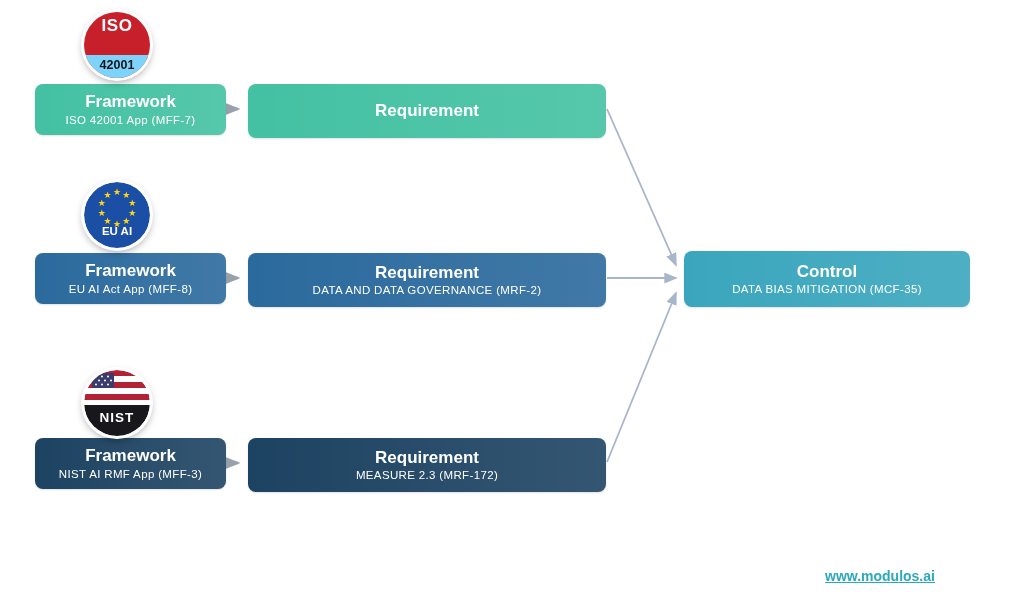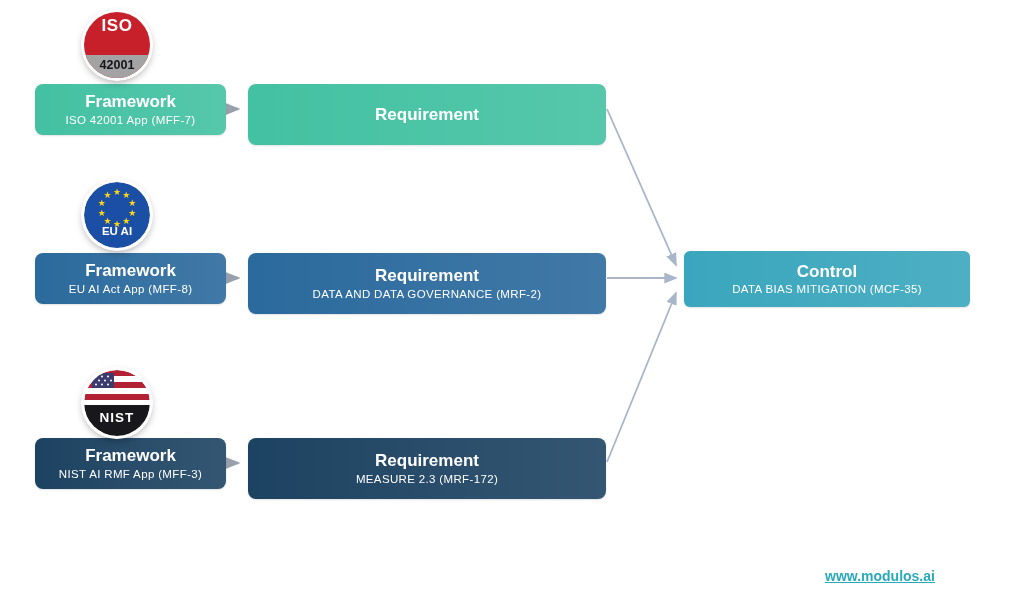--- a/index.html
+++ b/index.html
@@ -21,35 +21,35 @@
   .box{
     position:absolute;z-index:2;border-radius:8px;color:#fff;
     display:flex;flex-direction:column;align-items:center;justify-content:center;
     gap:3px;text-align:center;
     background-image:linear-gradient(90deg,rgba(255,255,255,0),rgba(255,255,255,.10));
     box-shadow:0 1px 2px rgba(0,0,0,.12);
   }
   .box-title{font-size:17px;font-weight:700;line-height:1.05;}
   .box-sub{font-size:11.5px;font-weight:400;letter-spacing:.35px;line-height:1.05;}
   .fw{left:35px;width:191px;height:51px;}
-  .req{left:248px;width:358px;height:61px;}
+  .req{left:248px;width:358px;height:54px;}
   .r1{top:84px;} .r2{top:253px;} .r3{top:438px;}
   .ctrl{left:684px;top:251px;width:286px;height:56px;}
 
   
   .badge{
     position:absolute;z-index:3;width:66px;height:66px;border-radius:50%;
     overflow:hidden;left:84px;
     box-shadow:0 0 0 3px #fff, 0 3px 8px rgba(0,0,0,.45);
     background:#fff;
   }
   .badge-iso{top:12px;background:#c8202a;}
   .iso-top{color:#fff;font-weight:800;font-size:17px;text-align:center;margin-top:4px;letter-spacing:.5px;}
   .iso-bottom{
-    position:absolute;left:0;right:0;bottom:0;height:23px;background:#a3a3a3;
+    position:absolute;left:0;right:0;bottom:0;height:23px;background:#7dd3fc;
     color:#14141a;font-weight:700;font-size:12.5px;text-align:center;padding-top:3px;box-sizing:border-box;
   }
   .badge-eu{top:182px;}
   .badge-nist{top:370px;text-align:center;}
   .badge svg{display:block;}
 
   
   .footer-left{
     position:absolute;left:35px;top:533px;z-index:2;
     display:flex;align-items:center;gap:9px;height:30px;
@@ -158,20 +158,20 @@
 
   <div class="box fw r3" style="background-color: rgb(29, 67, 98);">
     <div class="box-title">Framework</div>
     <div class="box-sub">NIST AI RMF App (MFF-3)</div>
   </div>
   <div class="box req r3" style="background-color: rgb(29, 67, 98);">
     <div class="box-title">Requirement</div>
     <div class="box-sub">MEASURE 2.3 (MRF-172)</div>
   </div>
 
-  <div class="box ctrl" style="background-color: rgb(58, 166, 189); border-radius: 6px;">
+  <div class="box ctrl" style="background-color: rgb(58, 166, 189);">
     <div class="box-title">Control</div>
     <div class="box-sub">DATA BIAS MITIGATION (MCF-35)</div>
   </div>
 
   <a class="footer-link">www.modulos.ai</a>
 
 </div>
 
 </body></html>

